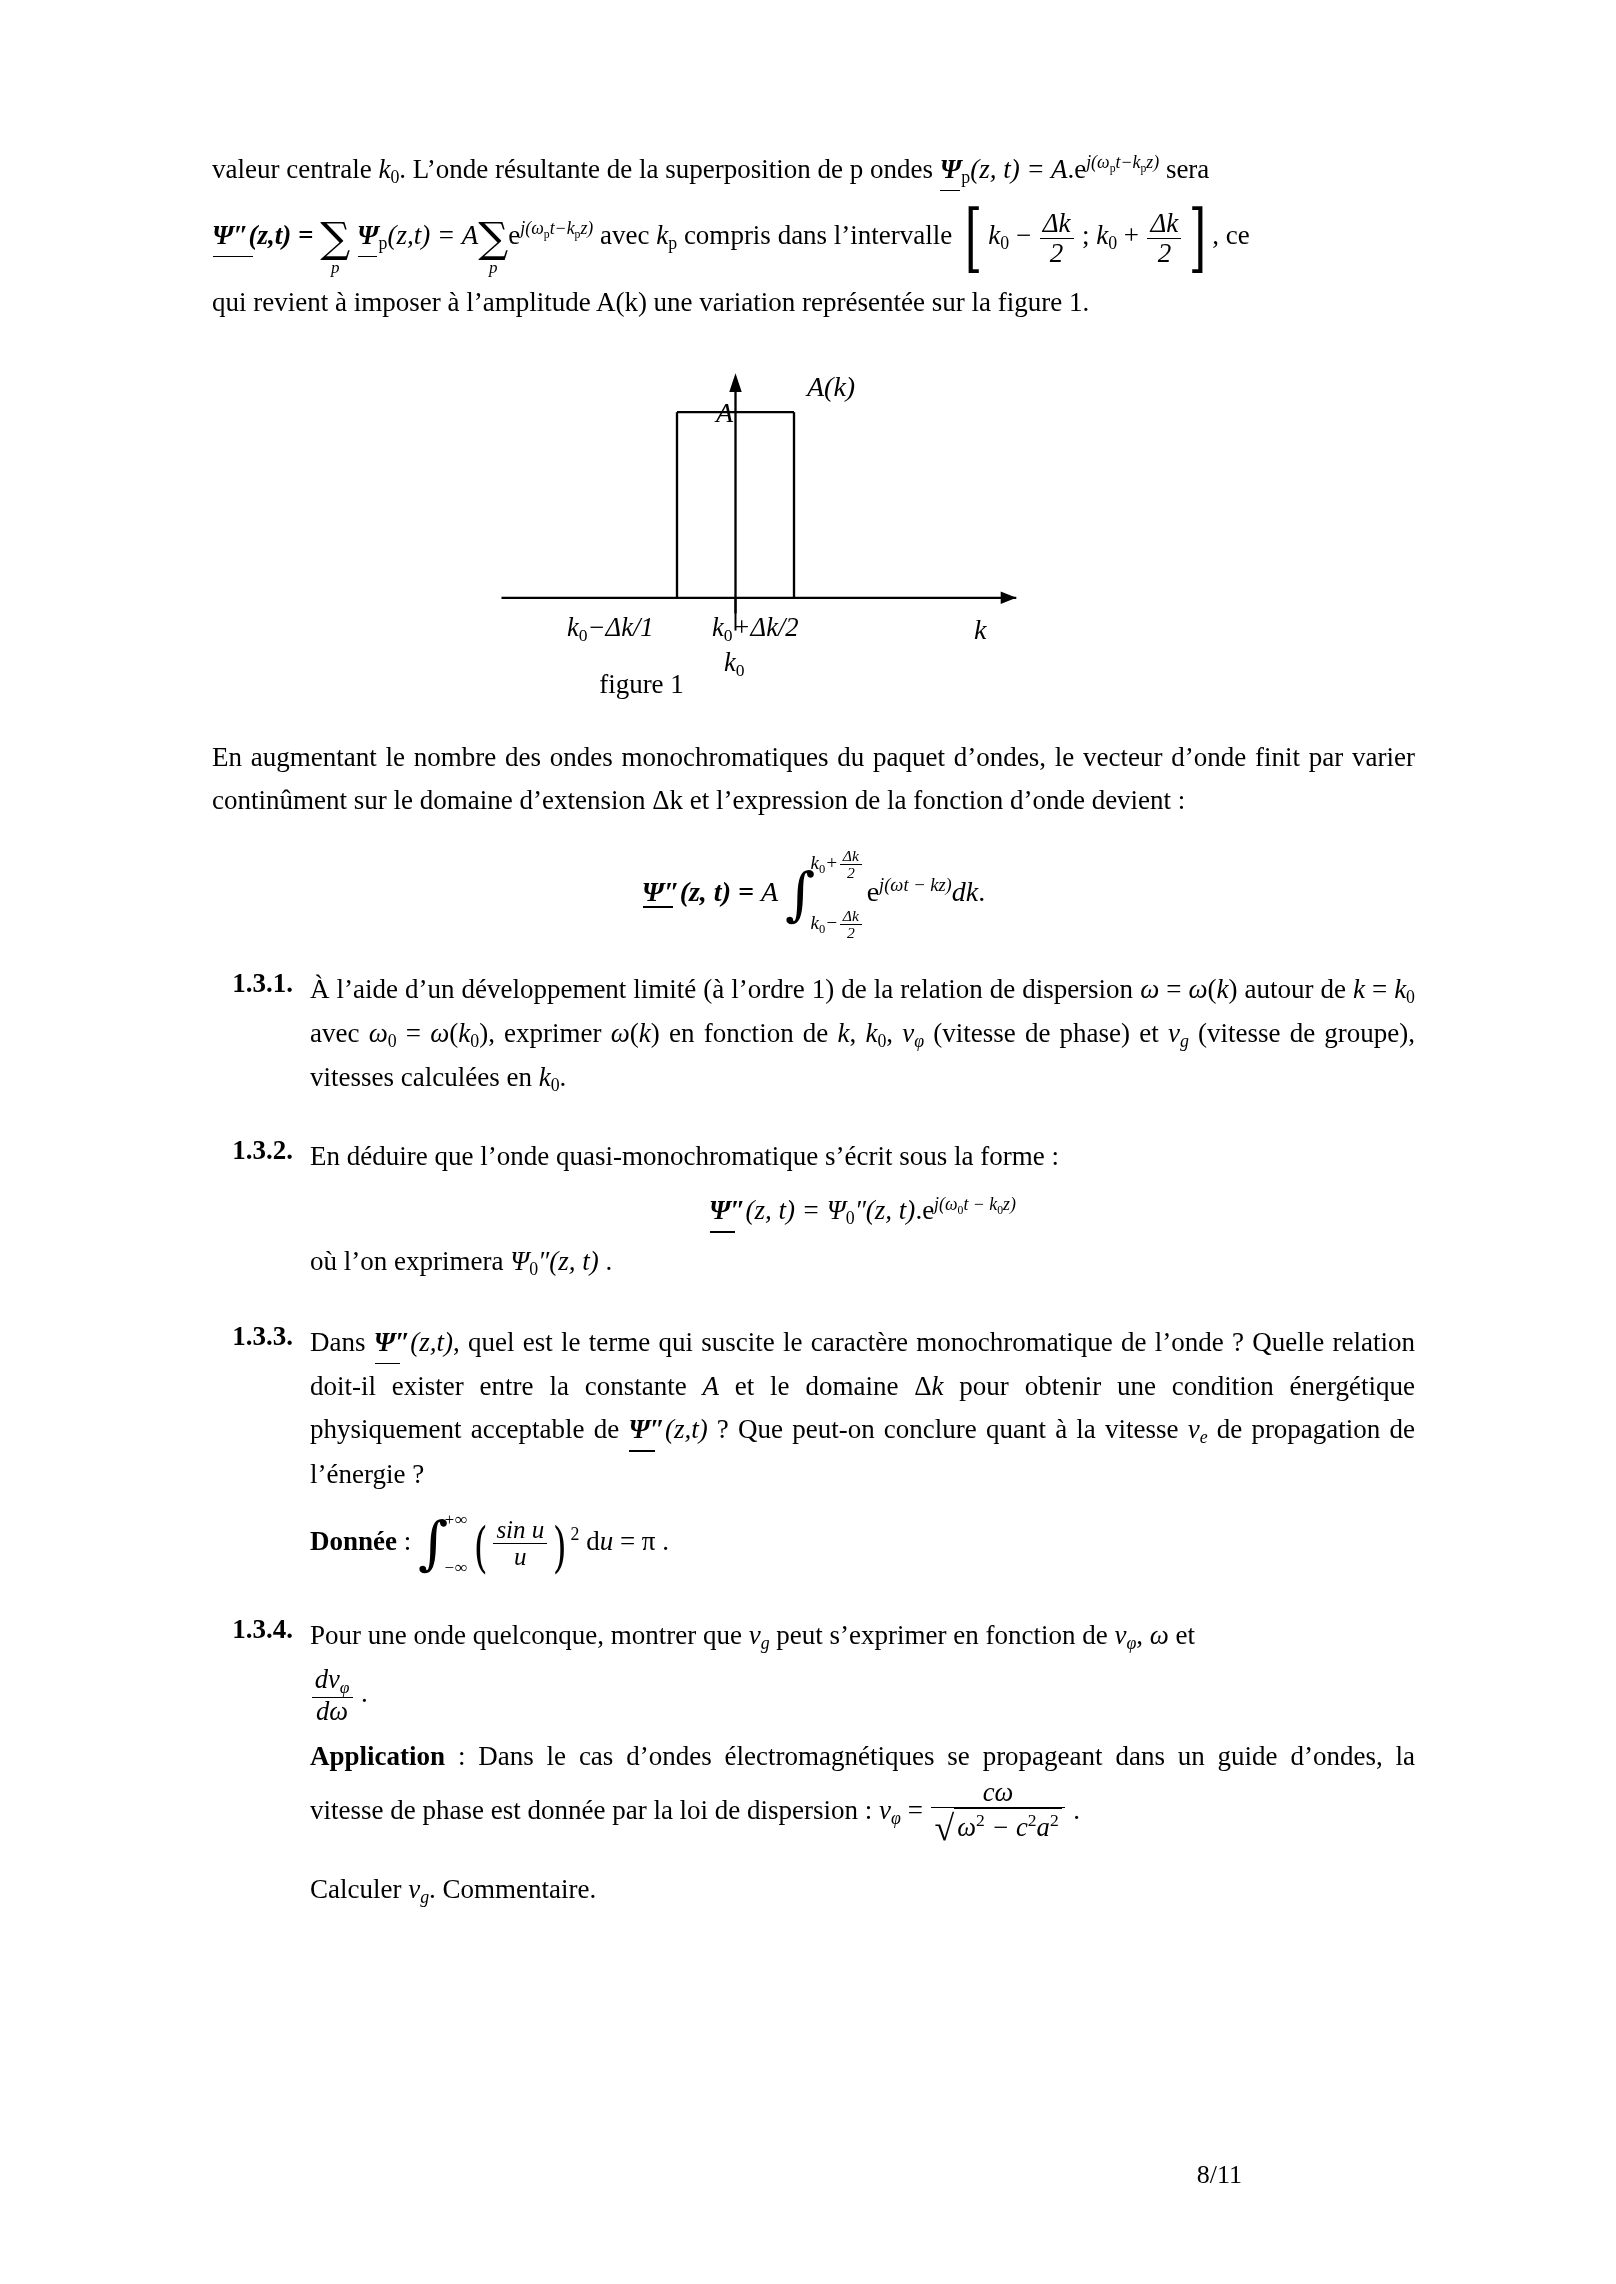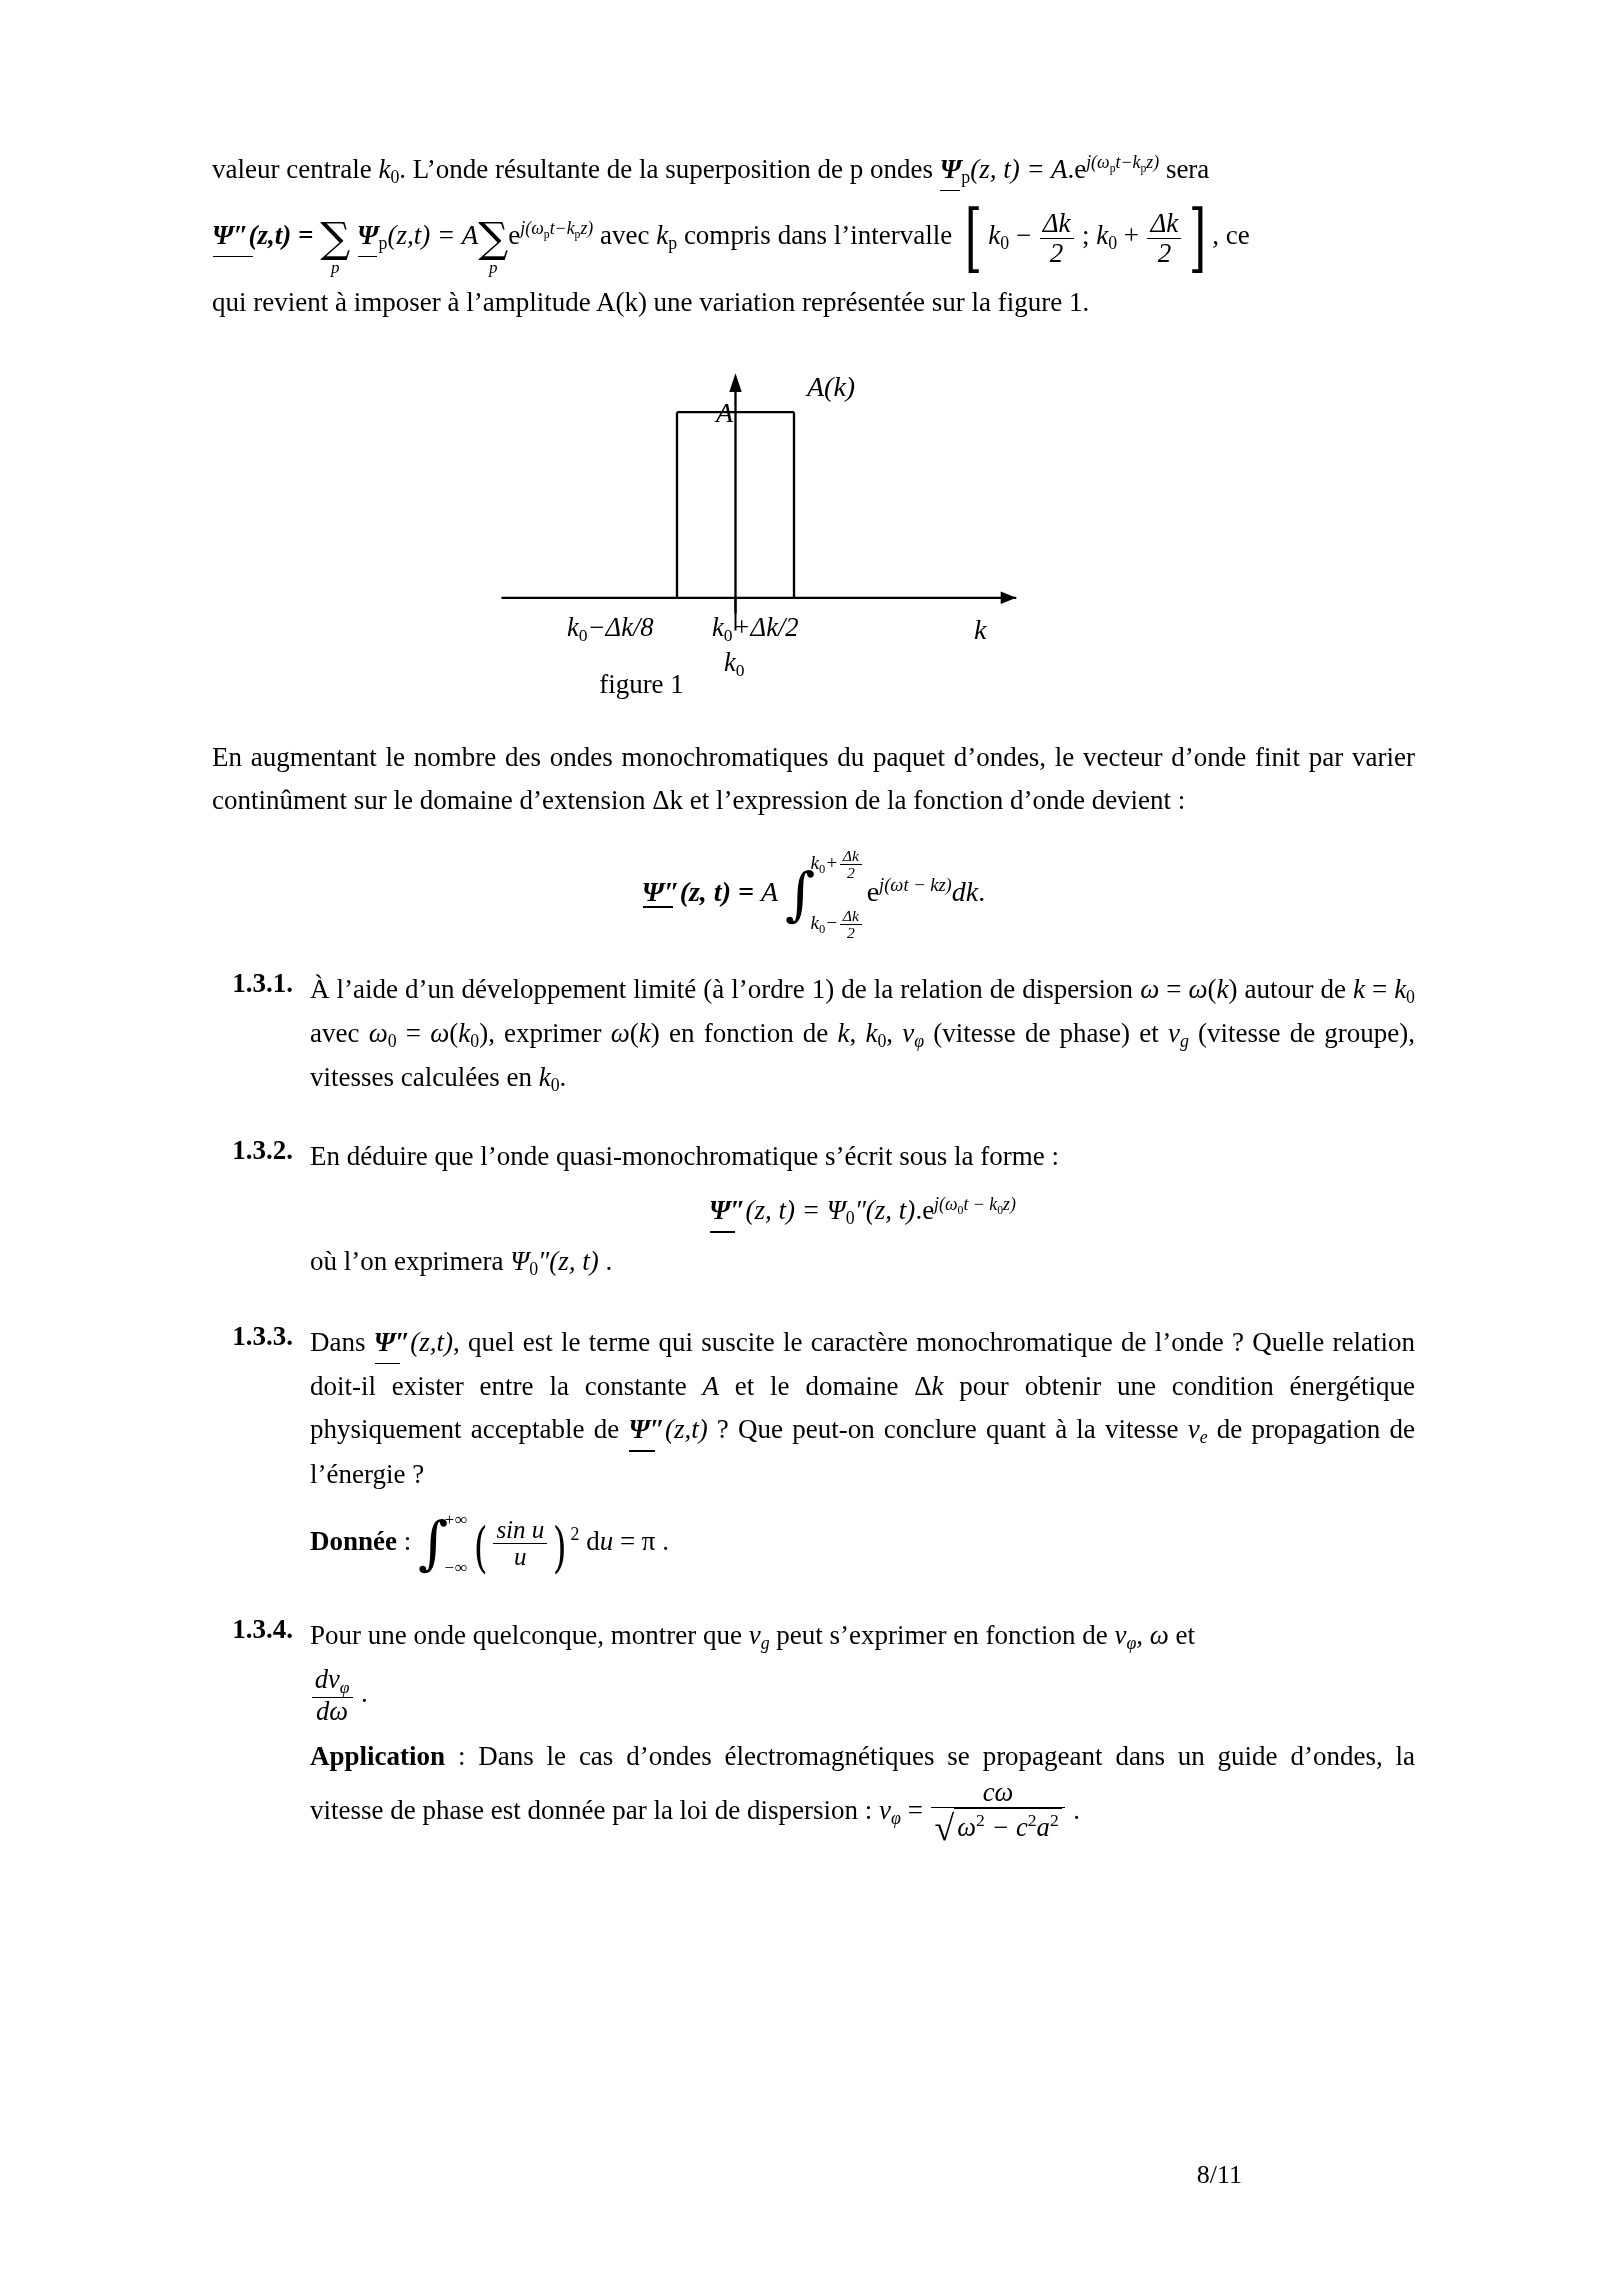--- a/index.html
+++ b/index.html
@@ -213,21 +213,21 @@
         <line x1="595" y1="72" x2="745" y2="72" stroke="#000" stroke-width="3"></line>
         <line x1="745" y1="72" x2="745" y2="310" stroke="#000" stroke-width="3"></line>
 
         <line x1="670" y1="310" x2="670" y2="352" stroke="#000" stroke-width="2.5"></line>
       </svg>
 
       <div style="position:absolute; left:551px; top:15.6px; font-size:28px;margin-left:44px;"><i><span>A(k)</span></i></div>
       <div style="position:absolute; left:504px; top:41px; font-size:28px;"><i><span>A</span></i></div>
       <div style="position:absolute; left:762px; top:258px; font-size:28px;"><i><span>k</span></i></div>
 
-      <div style="position:absolute; left:355px; top:256px; font-size:26.6px;"><i><span>k</span><sub class="s">0</sub><span>−Δk/8</span></i></div>
+      <div style="position:absolute; left:355px; top:256px; font-size:26.6px;"><i><span>k</span><sub class="s">0</sub><span>−Δk/1</span></i></div>
       <div style="position:absolute; left:500px; top:256px; font-size:26.6px;"><i><span>k</span><sub class="s">0</sub><span>+Δk/2</span></i></div>
       <div style="position:absolute; left:512px; top:291px; font-size:26.6px;"><i><span>k</span><sub class="s">0</sub></i></div>
 
       <div class="figure-caption" style="position:absolute; left:0; top:309px; width:859px;">figure 1</div>
     </div>
 
     <div class="para" style="margin-top:44px;">
       <span>En augmentant le nombre des ondes monochromatiques du paquet d’ondes, le vecteur d’onde finit par varier continûment sur le domaine d’extension Δk et l’expression de la fonction d’onde devient :</span>
     </div>
 
@@ -274,20 +274,23 @@
     <div class="qblock" style="margin-top:37px;">
       <div class="qnum">1.3.4.</div>
       <div class="qbody">
         Pour une onde quelconque, montrer que <i>v</i><sub class="si">g</sub> peut s’exprimer en fonction de <i>v</i><sub class="si">φ</sub>, <i>ω</i> et
         <div style="margin-top:7.8px;">
           <span class="frac" style="font-size:26.6px; vertical-align:middle;"><span class="num">d<i>v</i><sub class="si" style="font-style:italic">φ</sub></span><span class="den">d<i>ω</i></span></span>&nbsp;<span>.</span>
         </div>
         <div style="margin-top:9.4px;">
           <span class="bold">Application</span><span> : Dans le cas d’ondes électromagnétiques se propageant dans un guide d’ondes, la vitesse de phase est donnée par la loi de dispersion : </span><i><span>v</span><sub class="si">φ</sub></i><span> = </span><span class="frac" style="font-size:26.6px; vertical-align:middle;"><span class="num">cω</span><span class="den"><span class="radsym">√</span><span class="sqrt"><i>ω</i><sup class="s">2</sup> − <i>c</i><sup class="s">2</sup><i>a</i><sup class="s">2</sup></span></span></span><span> .</span>
         </div>
+        <div style="margin-top:20.3px;">
+          Calculer <i>v</i><sub class="si">g</sub>. Commentaire.
+        </div>
       </div>
     </div>
 
   </div>
 
   <div class="footer">8/11</div>
 </div>
 
 
 </body></html>

